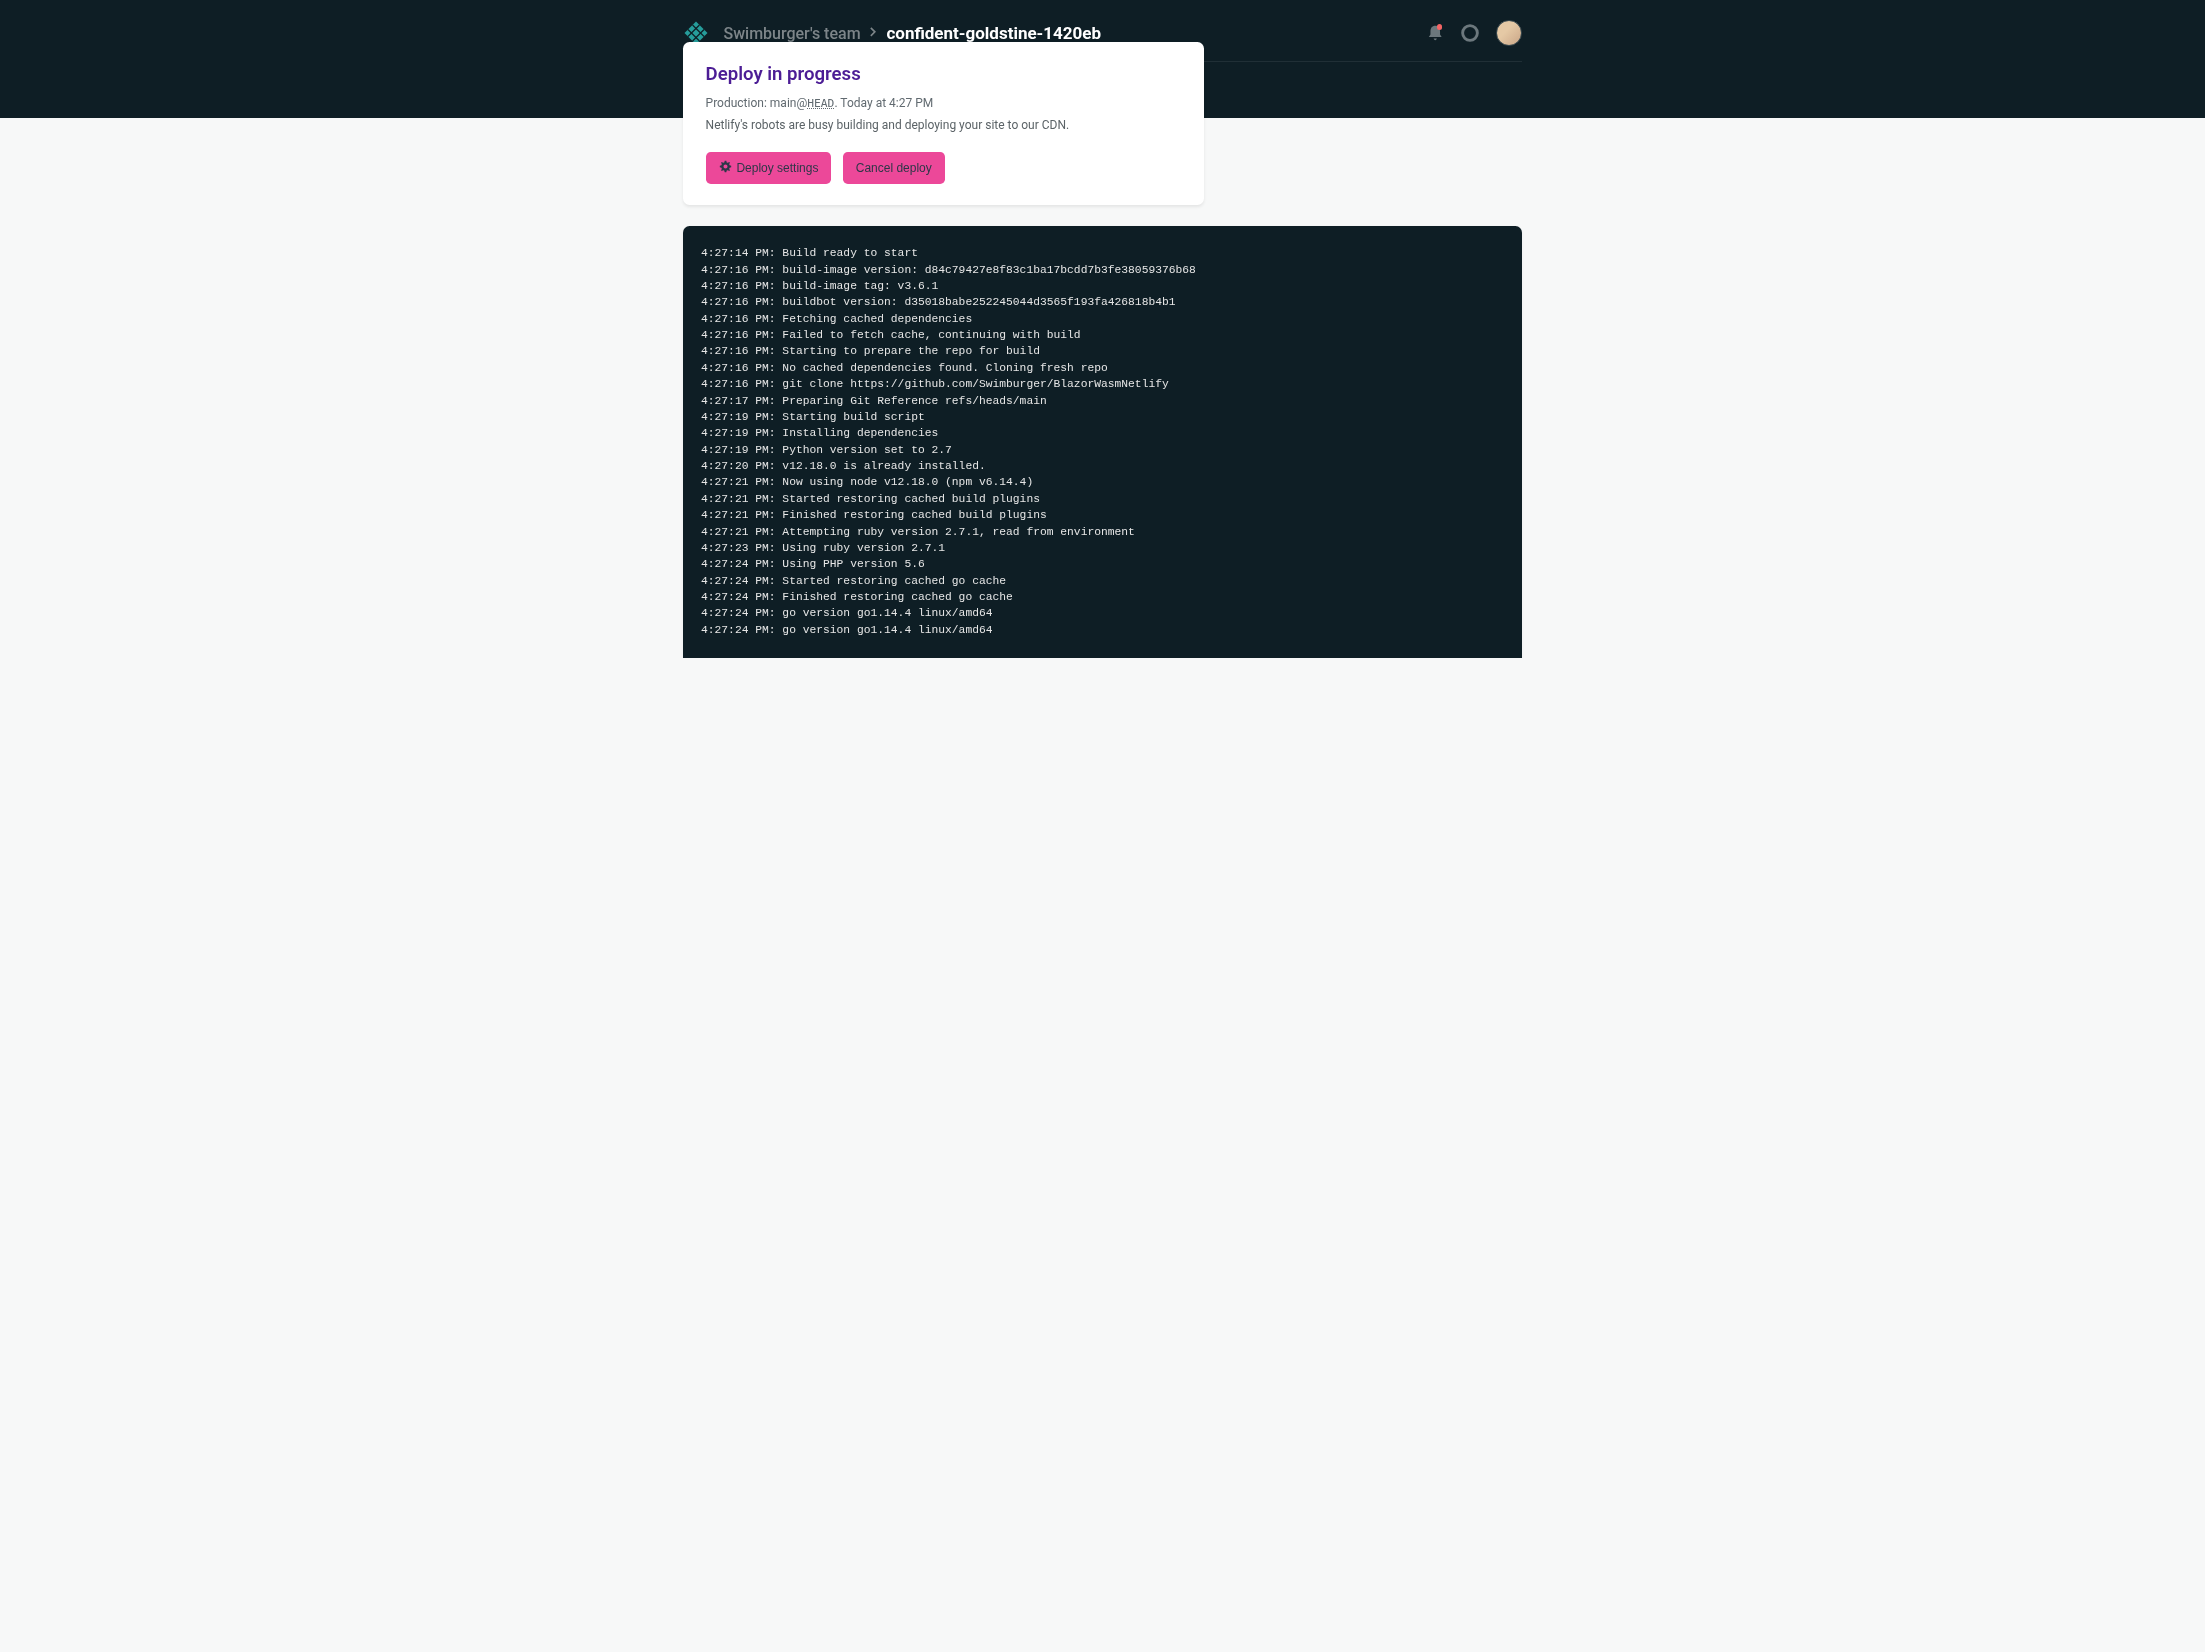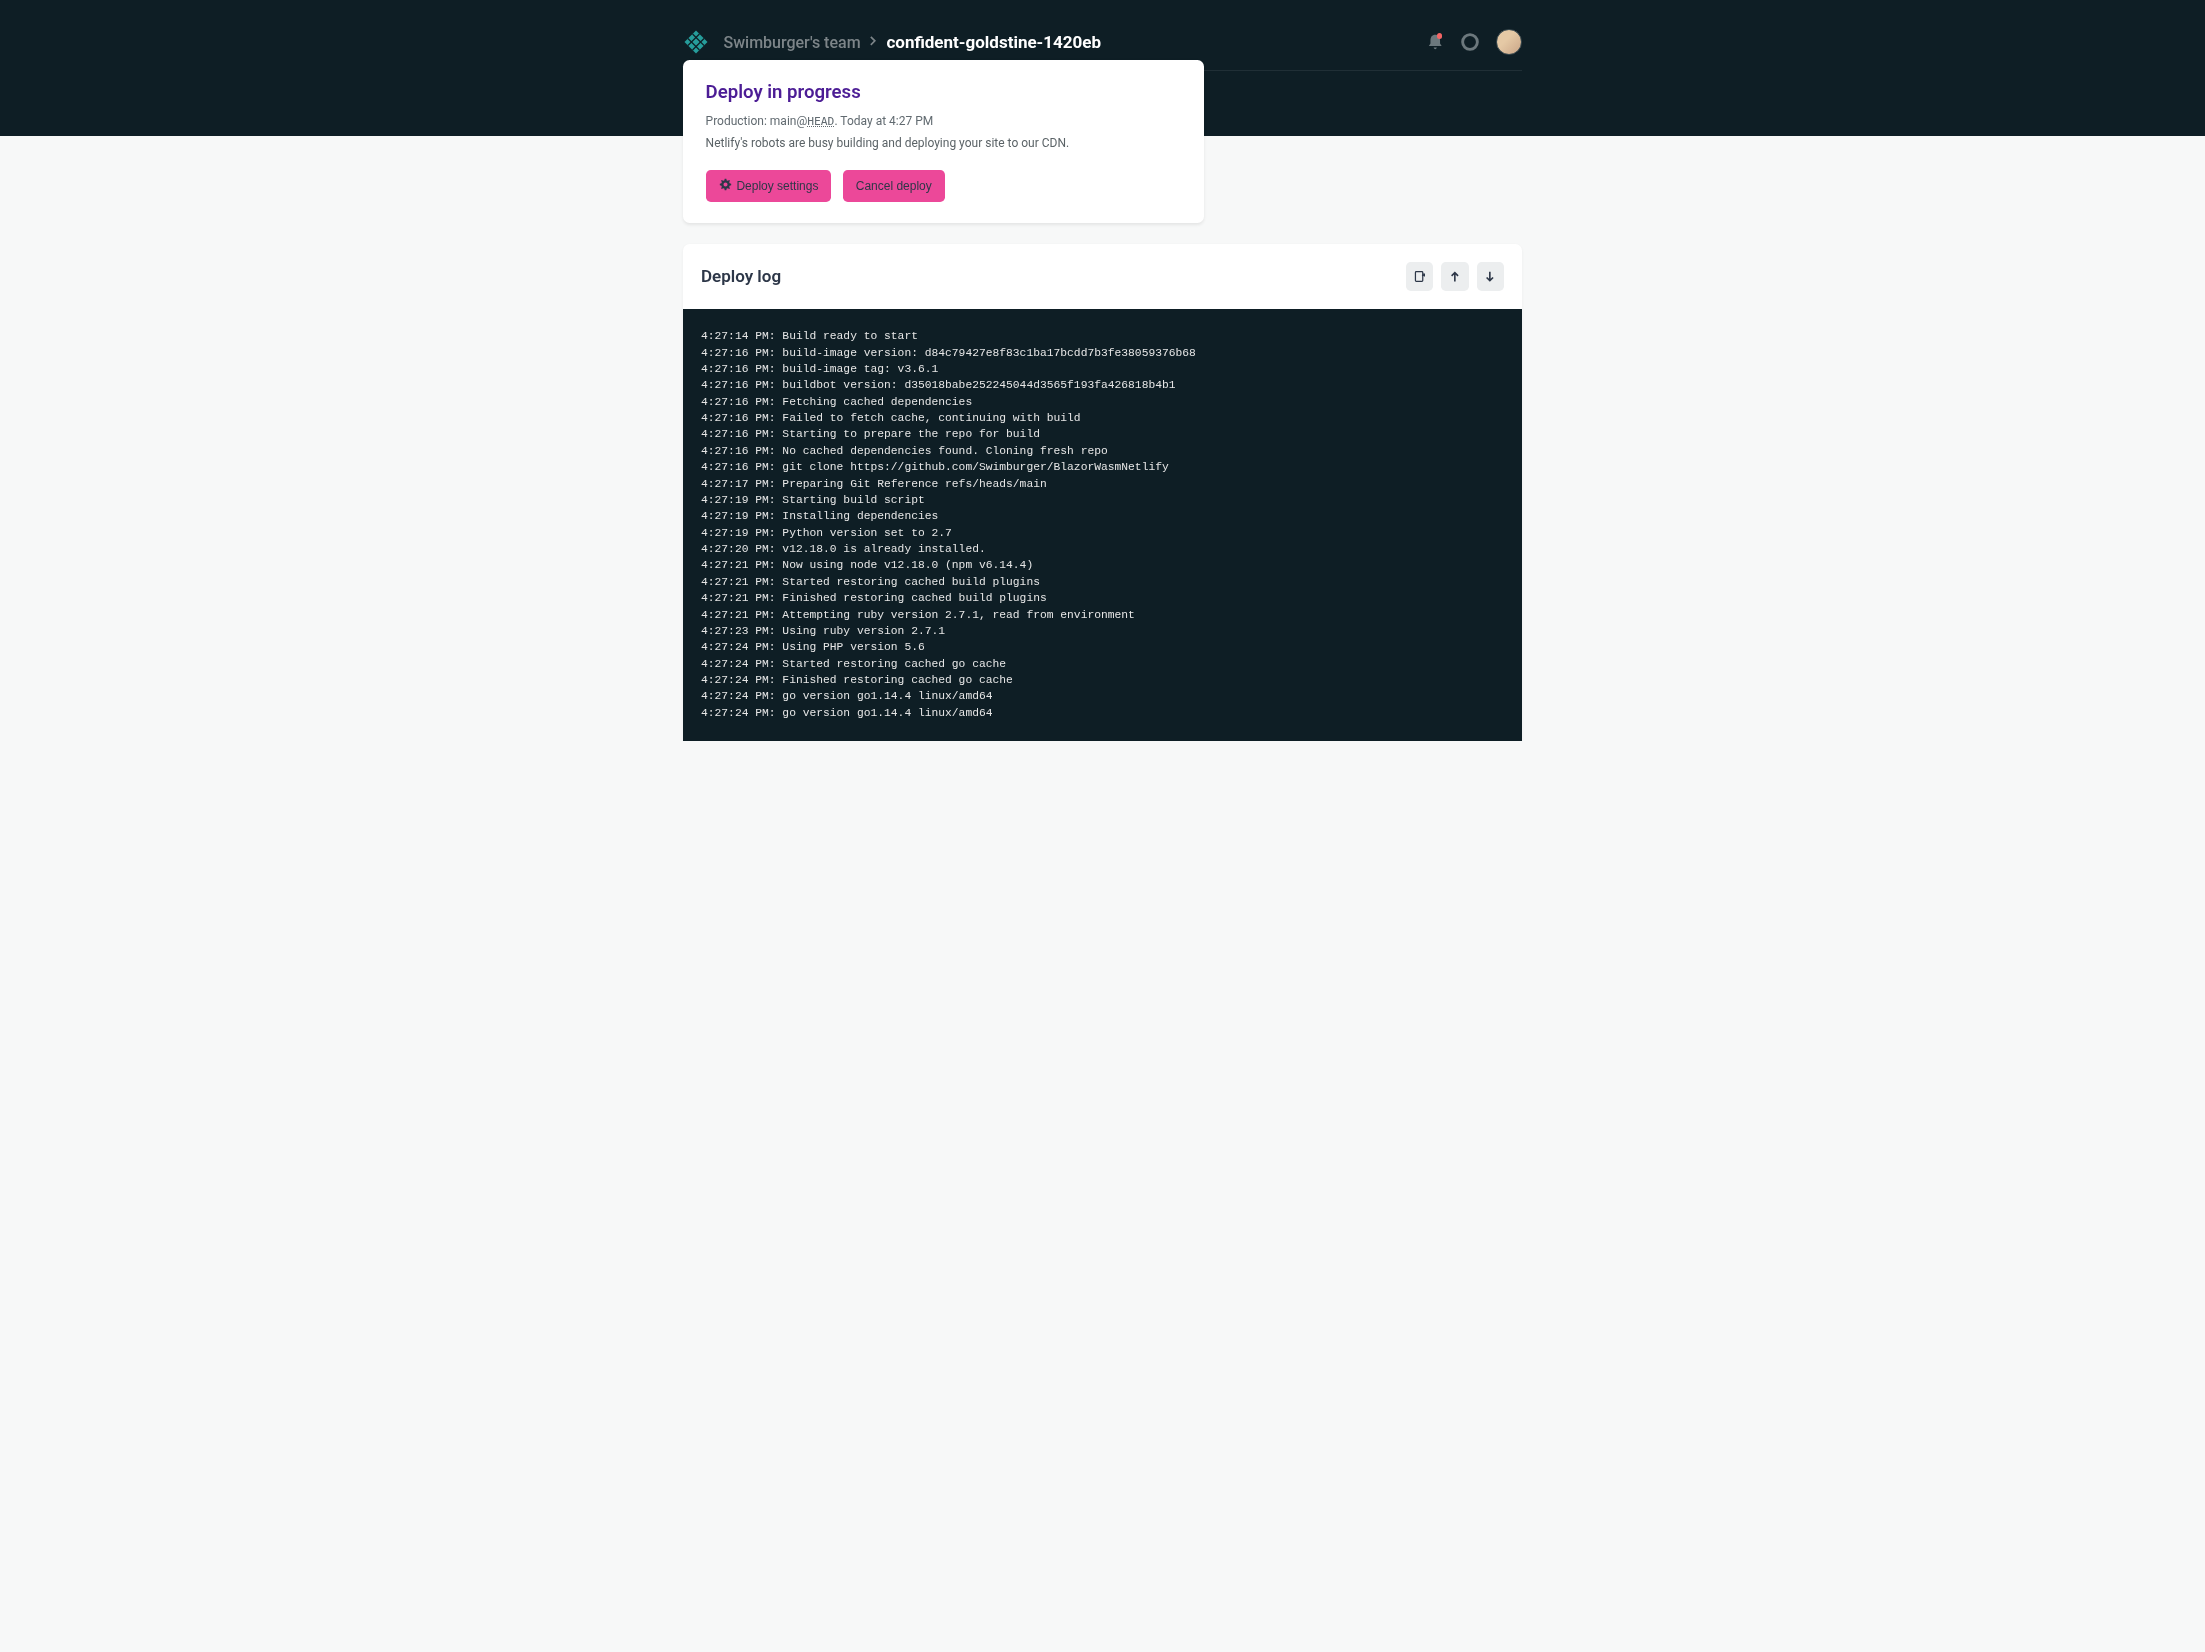--- a/index.html
+++ b/index.html
@@ -9,21 +9,21 @@
     }
     
     body {
       font-family: -apple-system, BlinkMacSystemFont, "Segoe UI", Roboto, Helvetica, Arial, sans-serif;
       background: #f7f8f8;
       color: #0e1e25;
     }
     
     .header-dark {
       background: #0e1e25;
-      padding: 13px;
+      padding: 4px;
       text-decoration: underline;
     }
     
     .header-inner {
       max-width: 969px;
       margin: 0 auto;
       padding: 16px 65px 0 65px;
     }
     
     .header-row {
@@ -288,42 +288,20 @@
         </span>
         <span>Deploy settings</span>
       </button>
       <button class="btn">
         <span>Cancel deploy</span>
       </button>
     </div>
   </div>
 
   <div class="log-card">
-    <div class="log-header">
-      <h3 class="log-title">Deploy log</h3>
-      <div class="log-actions">
-        <button class="icon-btn">
-          <svg width="13" height="13" viewBox="0 0 16 16">
-            <rect x="3" y="2" width="9" height="12" rx="1" stroke="#2d3748" stroke-width="1.5" fill="none"></rect>
-            <path d="M12 5 L14 5 L14 8" stroke="#2d3748" stroke-width="1.5" fill="none"></path>
-            <path d="M11 6.5 L14.5 6.5" stroke="#2d3748" stroke-width="1.5"></path>
-          </svg>
-        </button>
-        <button class="icon-btn">
-          <svg width="9.7" height="11.3" viewBox="0 0 12 14">
-            <path d="M6 13 L6 2 M2 6 L6 2 L10 6" stroke="#2d3748" stroke-width="2" fill="none"></path>
-          </svg>
-        </button>
-        <button class="icon-btn">
-          <svg width="9.7" height="11.3" viewBox="0 0 12 14">
-            <path d="M6 1 L6 12 M2 8 L6 12 L10 8" stroke="#2d3748" stroke-width="2" fill="none"></path>
-          </svg>
-        </button>
-      </div>
-    </div>
     <div class="log-body" id="log-body">
     <div class="log-line">4:27:14 PM: Build ready to start</div>
         <div class="log-line">4:27:16 PM: build-image version: d84c79427e8f83c1ba17bcdd7b3fe38059376b68</div>
         <div class="log-line">4:27:16 PM: build-image tag: v3.6.1</div>
         <div class="log-line">4:27:16 PM: buildbot version: d35018babe252245044d3565f193fa426818b4b1</div>
         <div class="log-line">4:27:16 PM: Fetching cached dependencies</div>
         <div class="log-line">4:27:16 PM: Failed to fetch cache, continuing with build</div>
         <div class="log-line">4:27:16 PM: Starting to prepare the repo for build</div>
         <div class="log-line">4:27:16 PM: No cached dependencies found. Cloning fresh repo</div>
         <div class="log-line">4:27:16 PM: git clone https://github.com/Swimburger/BlazorWasmNetlify</div>

